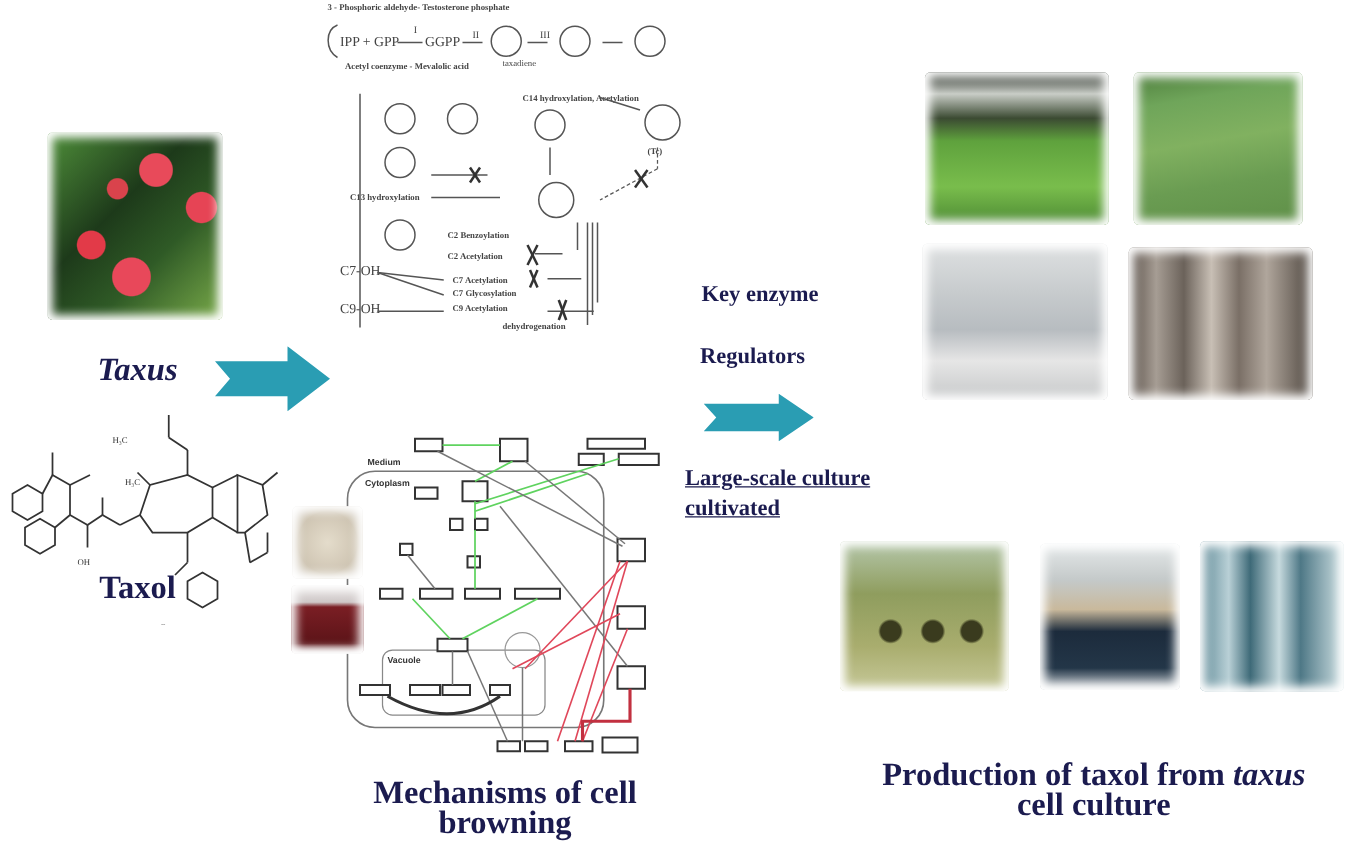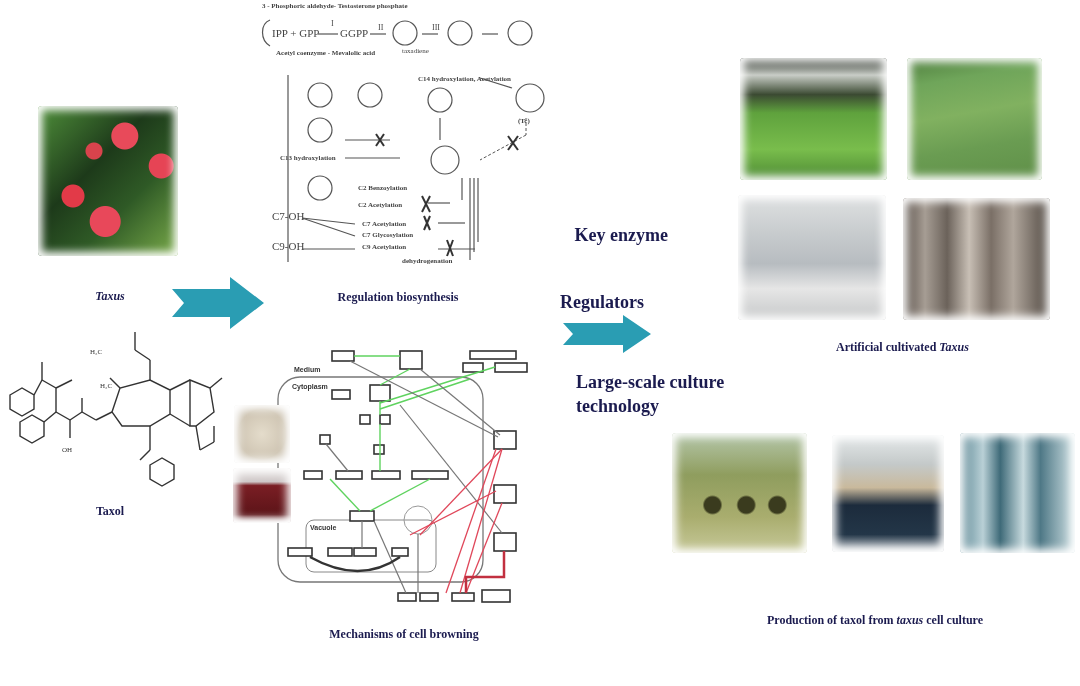--- a/index.html
+++ b/index.html
@@ -1,19 +1,19 @@
 <!DOCTYPE html>
 <html><head>
 <meta charset="utf-8">
 <style>
   html, body { margin:0; padding:0; background:#ffffff; }
   body { width:1080px; height:686px; position:relative; overflow:hidden; font-family:"Liberation Serif", serif; }
   .abs { position:absolute; }
   .label { color:#1b1b4f; font-weight:bold; font-family:"Liberation Serif", serif; text-align:center; }
-  .big { font-size:12px; line-height:24px; }
+  .big { font-size:26px; line-height:24px; }
   .photo { position:absolute; border-radius:4px; box-shadow:0 0 8px 4px #fff inset; }
   svg text { font-family:"Liberation Serif", serif; }
 </style>
 </head>
 <body>
 
 <div class="photo" style="left:38px;top:106px;width:140px;height:150px;background:
      radial-gradient(circle at 62% 20%, #e84a5a 0 13px, transparent 14px),
      radial-gradient(circle at 88% 40%, #e64455 0 12px, transparent 13px),
      radial-gradient(circle at 25% 60%, #e23a48 0 11px, transparent 12px),
@@ -58,21 +58,21 @@
     <line x1="200" y1="120" x2="214" y2="112"></line>
     <line x1="214" y1="112" x2="214" y2="96"></line>
   </g>
   <g font-size="7" fill="#333">
     <text x="90" y="24">H₃C</text>
     <text x="100" y="58">H₃C</text>
     <text x="62" y="122">OH</text>
     <text x="128" y="174">O</text>
   </g>
 </svg>
-<div class="abs label big" style="left:60px;top:499px;width:100px;">Taxol</div>
+<div class="abs label big" style="left:60px;top:458px;width:100px;">Taxol</div>
 
 <svg class="abs" style="left:250px;top:0" width="300" height="272" viewBox="0 0 300 272">
   <g font-size="7" fill="#444" font-weight="bold">
     <text x="12" y="8">3 - Phosphoric aldehyde- Testosterone phosphate</text>
     <text x="26" y="55">Acetyl coenzyme - Mevalolic acid</text>
   </g>
   <g font-size="11" fill="#444">
     <text x="22" y="37">IPP + GPP</text>
     <text x="90" y="37">GGPP</text>
     <text x="81" y="26" font-size="8">I</text>
@@ -136,21 +136,20 @@
       <line x1="268" y1="136" x2="258" y2="150"></line>
     <line x1="172" y1="196" x2="180" y2="212"></line>
       <line x1="180" y1="196" x2="172" y2="212"></line>
     <line x1="174" y1="216" x2="180" y2="230"></line>
       <line x1="180" y1="216" x2="174" y2="230"></line>
     <line x1="197" y1="240" x2="203" y2="256"></line>
       <line x1="203" y1="240" x2="197" y2="256"></line>
   </g>
 </svg>
 <div class="abs label big" style="left:268px;top:285px;width:260px;">
-  <div>Regulation biosynthesis</div>
 </div>
 
 <svg class="abs" style="left:270px;top:345px" width="270" height="270" viewBox="0 0 270 270">
   <g font-size="7" fill="#333" font-weight="bold" font-family="Liberation Sans, sans-serif">
     <text x="24" y="27" style="font-family:'Liberation Sans',sans-serif">Medium</text>
     <text x="22" y="44" style="font-family:'Liberation Sans',sans-serif">Cytoplasm</text>
     <text x="40" y="185" style="font-family:'Liberation Sans',sans-serif">Vacuole</text>
   </g>
   <rect x="8" y="32" width="205" height="205" rx="22" fill="none" stroke="#777" stroke-width="1.3"></rect>
   <rect x="36" y="175" width="130" height="52" rx="8" fill="none" stroke="#888" stroke-width="1"></rect>
@@ -212,37 +211,36 @@
     <path d="M40,212 Q90,240 130,212" stroke="#333" stroke-width="2.5"></path>
     <path d="M234,206 L234,232 L196,232 L196,248" stroke="#c23040" stroke-width="2.5"></path>
   </g>
 </svg>
 
 <div class="photo" style="left:234px;top:405px;width:56px;height:58px;background:radial-gradient(ellipse at 50% 50%, #e4dccb 0%, #cfc5b3 60%, #f2f2f2 100%);"></div>
 <div class="photo" style="left:233px;top:468px;width:58px;height:55px;background:linear-gradient(180deg,#e9e6e5 0%,#cfc8c8 25%,#7a1e24 32%,#5c1418 85%,#f0f0f0 100%);"></div>
 
 <div class="abs label big" style="left:264px;top:622px;width:280px;">Mechanisms of cell browning</div>
 
-<div class="abs label big" style="left:548px;top:223px;width:120px;text-align:right;font-size:18px;">Key enzyme</div>
-<div class="abs label big" style="left:560px;top:290px;width:120px;text-align:left;font-size:18px;">Regulators</div>
+<div class="abs label big" style="left:548px;top:223px;width:120px;text-align:center;font-size:18px;">Key enzyme</div>
+<div class="abs label big" style="left:560px;top:272px;width:120px;text-align:left;font-size:18px;">Regulators</div>
 <svg class="abs" style="left:563px;top:315px" width="88" height="38" viewBox="0 0 88 38">
   <polygon points="0,8 60,8 60,0 88,19 60,38 60,30 0,30 10,19" fill="#2a9db3"></polygon>
 </svg>
-<div class="abs label big" style="left:576px;top:370px;width:180px;text-align:left;font-size:18px;">
+<div class="abs label big" style="left:548px;top:370px;width:180px;text-align:left;font-size:18px;text-decoration:underline;">
   <div>Large-scale culture</div>
-  <div>technology</div>
+  <div>cultivated</div>
 </div>
 
 <div class="photo" style="left:740px;top:58px;width:147px;height:122px;background:linear-gradient(180deg,#2a3128 0%,#c9cdc7 14%,#3b4a32 30%,#5fa23d 45%,#79bd4c 75%,#4d8a34 100%);"></div>
 <div class="photo" style="left:907px;top:58px;width:135px;height:122px;background:linear-gradient(170deg,#4e7e3d 0%,#6fa55a 20%,#81b160 45%,#6a9c52 70%,#5f8f48 100%);"></div>
 <div class="photo" style="left:738px;top:195px;width:148px;height:125px;background:linear-gradient(180deg,#dfe1e2 0%,#c8ccce 30%,#b7bcc0 55%,#e6e6e6 75%,#c6c8c9 100%);"></div>
 <div class="photo" style="left:903px;top:198px;width:147px;height:122px;background:linear-gradient(90deg,#5a5049 0%,#a69d94 15%,#6b625a 30%,#c8bfb5 45%,#7a6f66 60%,#b0a69c 75%,#4e463f 100%);"></div>
 
 <div class="abs label big" style="left:740px;top:335px;width:325px;">
-  <div><span>Artificial cultivated </span><i>Taxus</i></div>
 </div>
 
 <div class="photo" style="left:672px;top:433px;width:135px;height:120px;background:radial-gradient(circle at 30% 60%,#3a3b1e 0 8px,transparent 10px),radial-gradient(circle at 55% 60%,#3a3b1e 0 8px,transparent 10px),radial-gradient(circle at 78% 60%,#3a3b1e 0 8px,transparent 10px),linear-gradient(180deg,#b5c7ab 0%,#8f9d5e 35%,#a9ad6e 70%,#c7c99a 100%);"></div>
 <div class="photo" style="left:832px;top:435px;width:112px;height:117px;background:linear-gradient(180deg,#e5e9ea 0%,#c4c9c9 25%,#c9b99c 45%,#1c2b3c 60%,#233648 85%,#d7dbde 100%);"></div>
 <div class="photo" style="left:960px;top:433px;width:115px;height:120px;background:linear-gradient(90deg,#5f8a97 0%,#b9d0d6 20%,#3e6a78 35%,#c7dade 55%,#4e7886 70%,#d0e1e4 100%);"></div>
 
 <div class="abs label big" style="left:690px;top:608px;width:370px;">
   <span>Production of taxol from </span><i>taxus</i><span> cell culture</span>
 </div>
 

